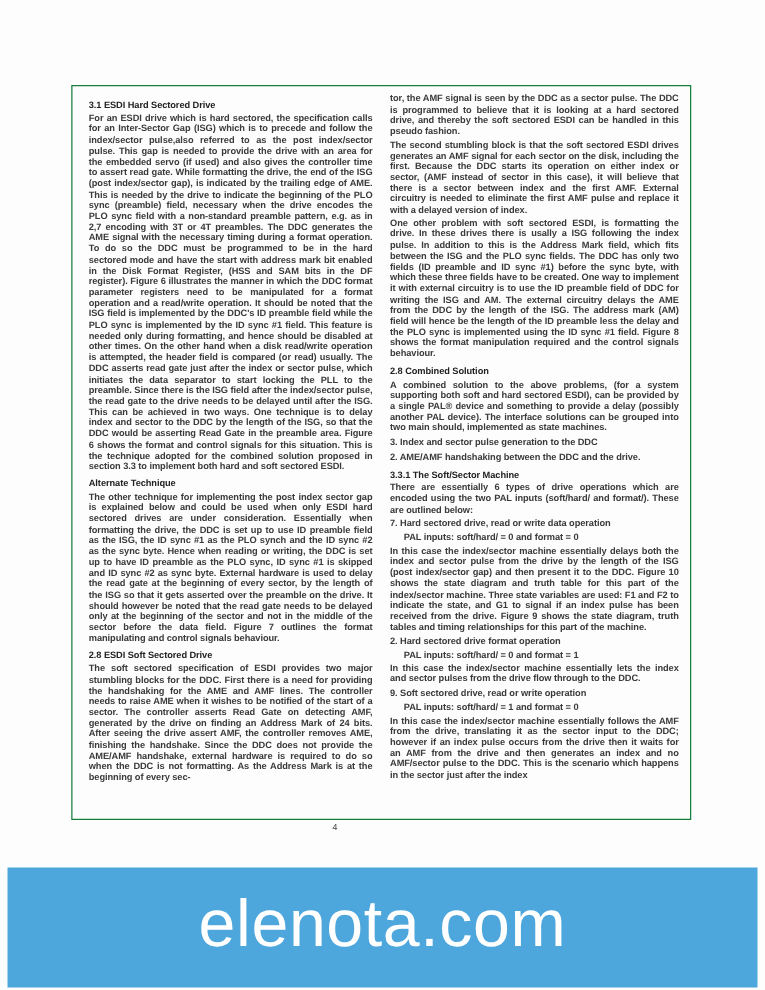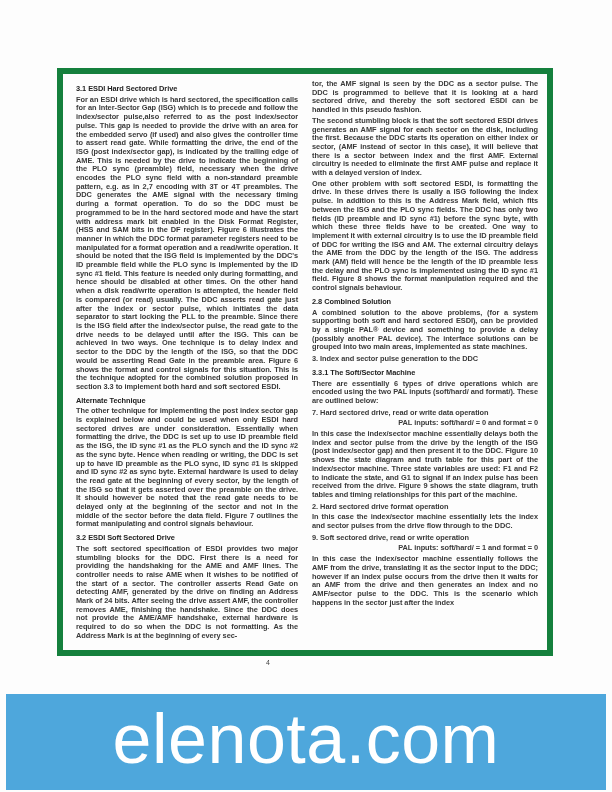--- a/index.html
+++ b/index.html
@@ -10,21 +10,21 @@
     background: #fdfdfd;
     overflow: hidden;
     font-family: "Liberation Sans", "DejaVu Sans", sans-serif;
   }
   .content-box {
     position: absolute;
     left: 57px;
     top: 68px;
     width: 496px;
     height: 588px;
-    border: 6px solid #15803d;
+    border: 1px solid #15803d;
     box-sizing: border-box;
     display: flex;
     padding: 6px 9px 12px 13px;
   }
   .col {
     color: #3a3a3a;
     font-size: 7.4px;
     line-height: 8.7px;
     letter-spacing: -0.05px;
   }
@@ -32,21 +32,21 @@
   .col-right { width: 232px; }
   .blk { margin: 0 0 2px 0; font-weight: bold; }
   .blk.heading {
     font-weight: bold;
     color: #222;
     margin-top: 5px;
     margin-bottom: 2px;
   }
   .blk.p { text-align: justify; }
   .blk.li { margin-top: 3px; }
-  .blk.sub { padding-left: 11px; margin-top: 0; text-align: right; }
+  .blk.sub { padding-left: 11px; margin-top: 0; }
   .page-number {
     position: absolute;
     left: 262px;
     top: 659px;
     width: 12px;
     text-align: center;
     font-size: 7px;
     color: #444;
   }
   .banner {
@@ -54,53 +54,55 @@
     left: 6px;
     top: 694px;
     width: 600px;
     height: 96px;
     display: flex;
     align-items: center;
     justify-content: center;
     cursor: pointer;
   }
   .banner-text {
-    font-size: 70px;
+    font-size: 53px;
     font-weight: 400;
     letter-spacing: 0.5px;
     line-height: 1;
     padding-bottom: 6px;
   }
 </style>
 </head>
 <body>
 
 <div class="page">
   <div class="content-box">
     <div class="col col-left" id="col-left">
         <div class="blk heading">3.1 ESDI Hard Sectored Drive</div>
         <div class="blk p">For an ESDI drive which is hard sectored, the specification calls for an Inter-Sector Gap (ISG) which is to precede and follow the index/sector pulse,also referred to as the post index/sector pulse. This gap is needed to provide the drive with an area for the embedded servo (if used) and also gives the controller time to assert read gate. While formatting the drive, the end of the ISG (post index/sector gap), is indicated by the trailing edge of AME. This is needed by the drive to indicate the beginning of the PLO sync (preamble) field, necessary when the drive encodes the PLO sync field with a non-standard preamble pattern, e.g. as in 2,7 encoding with 3T or 4T preambles. The DDC generates the AME signal with the necessary timing during a format operation. To do so the DDC must be programmed to be in the hard sectored mode and have the start with address mark bit enabled in the Disk Format Register, (HSS and SAM bits in the DF register). Figure 6 illustrates the manner in which the DDC format parameter registers need to be manipulated for a format operation and a read/write operation. It should be noted that the ISG field is implemented by the DDC's ID preamble field while the PLO sync is implemented by the ID sync #1 field. This feature is needed only during formatting, and hence should be disabled at other times. On the other hand when a disk read/write operation is attempted, the header field is compared (or read) usually. The DDC asserts read gate just after the index or sector pulse, which initiates the data separator to start locking the PLL to the preamble. Since there is the ISG field after the index/sector pulse, the read gate to the drive needs to be delayed until after the ISG. This can be achieved in two ways. One technique is to delay index and sector to the DDC by the length of the ISG, so that the DDC would be asserting Read Gate in the preamble area. Figure 6 shows the format and control signals for this situation. This is the technique adopted for the combined solution proposed in section 3.3 to implement both hard and soft sectored ESDI.</div>
         <div class="blk heading">Alternate Technique</div>
         <div class="blk p">The other technique for implementing the post index sector gap is explained below and could be used when only ESDI hard sectored drives are under consideration. Essentially when formatting the drive, the DDC is set up to use ID preamble field as the ISG, the ID sync #1 as the PLO synch and the ID sync #2 as the sync byte. Hence when reading or writing, the DDC is set up to have ID preamble as the PLO sync, ID sync #1 is skipped and ID sync #2 as sync byte. External hardware is used to delay the read gate at the beginning of every sector, by the length of the ISG so that it gets asserted over the preamble on the drive. It should however be noted that the read gate needs to be delayed only at the beginning of the sector and not in the middle of the sector before the data field. Figure 7 outlines the format manipulating and control signals behaviour.</div>
-        <div class="blk heading">3.2 ESDI Soft Sectored Drive</div>
+        <div class="blk heading">2.8 ESDI Soft Sectored Drive</div>
         <div class="blk p">The soft sectored specification of ESDI provides two major stumbling blocks for the DDC. First there is a need for providing the handshaking for the AME and AMF lines. The controller needs to raise AME when it wishes to be notified of the start of a sector. The controller asserts Read Gate on detecting AMF, generated by the drive on finding an Address Mark of 24 bits. After seeing the drive assert AMF, the controller removes AME, finishing the handshake. Since the DDC does not provide the AME/AMF handshake, external hardware is required to do so when the DDC is not formatting. As the Address Mark is at the beginning of every sec-</div>
       </div>
     <div class="col col-right" id="col-right">
         <div class="blk p">tor, the AMF signal is seen by the DDC as a sector pulse. The DDC is programmed to believe that it is looking at a hard sectored drive, and thereby the soft sectored ESDI can be handled in this pseudo fashion.</div>
         <div class="blk p">The second stumbling block is that the soft sectored ESDI drives generates an AMF signal for each sector on the disk, including the first. Because the DDC starts its operation on either index or sector, (AMF instead of sector in this case), it will believe that there is a sector between index and the first AMF. External circuitry is needed to eliminate the first AMF pulse and replace it with a delayed version of index.</div>
         <div class="blk p">One other problem with soft sectored ESDI, is formatting the drive. In these drives there is usally a ISG following the index pulse. In addition to this is the Address Mark field, which fits between the ISG and the PLO sync fields. The DDC has only two fields (ID preamble and ID sync #1) before the sync byte, with which these three fields have to be created. One way to implement it with external circuitry is to use the ID preamble field of DDC for writing the ISG and AM. The external circuitry delays the AME from the DDC by the length of the ISG. The address mark (AM) field will hence be the length of the ID preamble less the delay and the PLO sync is implemented using the ID sync #1 field. Figure 8 shows the format manipulation required and the control signals behaviour.</div>
         <div class="blk heading">2.8 Combined Solution</div>
-        <div class="blk p">A combined solution to the above problems, (for a system supporting both soft and hard sectored ESDI), can be provided by a single PAL® device and something to provide a delay (possibly another PAL device). The interface solutions can be grouped into two main areas, implemented as state machines.</div>
+        <div class="blk p">A combined solution to the above problems, (for a system supporting both soft and hard sectored ESDI), can be provided by a single PAL® device and something to provide a delay (possibly another PAL device). The interface solutions can be grouped into two main should, implemented as state machines.</div>
         <div class="blk li">3. Index and sector pulse generation to the DDC</div>
+        <div class="blk li">2. AME/AMF handshaking between the DDC and the drive.</div>
         <div class="blk heading">3.3.1 The Soft/Sector Machine</div>
         <div class="blk p">There are essentially 6 types of drive operations which are encoded using the two PAL inputs (soft/hard/ and format/). These are outlined below:</div>
         <div class="blk li">7. Hard sectored drive, read or write data operation</div>
         <div class="blk sub">PAL inputs: soft/hard/ = 0 and format = 0</div>
         <div class="blk p">In this case the index/sector machine essentially delays both the index and sector pulse from the drive by the length of the ISG (post index/sector gap) and then present it to the DDC. Figure 10 shows the state diagram and truth table for this part of the index/sector machine. Three state variables are used: F1 and F2 to indicate the state, and G1 to signal if an index pulse has been received from the drive. Figure 9 shows the state diagram, truth tables and timing relationships for this part of the machine.</div>
         <div class="blk li">2. Hard sectored drive format operation</div>
+        <div class="blk sub">PAL inputs: soft/hard/ = 0 and format = 1</div>
         <div class="blk p">In this case the index/sector machine essentially lets the index and sector pulses from the drive flow through to the DDC.</div>
         <div class="blk li">9. Soft sectored drive, read or write operation</div>
         <div class="blk sub">PAL inputs: soft/hard/ = 1 and format = 0</div>
         <div class="blk p">In this case the index/sector machine essentially follows the AMF from the drive, translating it as the sector input to the DDC; however if an index pulse occurs from the drive then it waits for an AMF from the drive and then generates an index and no AMF/sector pulse to the DDC. This is the scenario which happens in the sector just after the index</div>
       </div>
   </div>
   <div class="page-number">4</div>
   <div class="banner" id="banner" style="background: rgb(78, 167, 220); color: rgb(255, 255, 255);">
     <span class="banner-text">elenota.com</span>
   </div>

